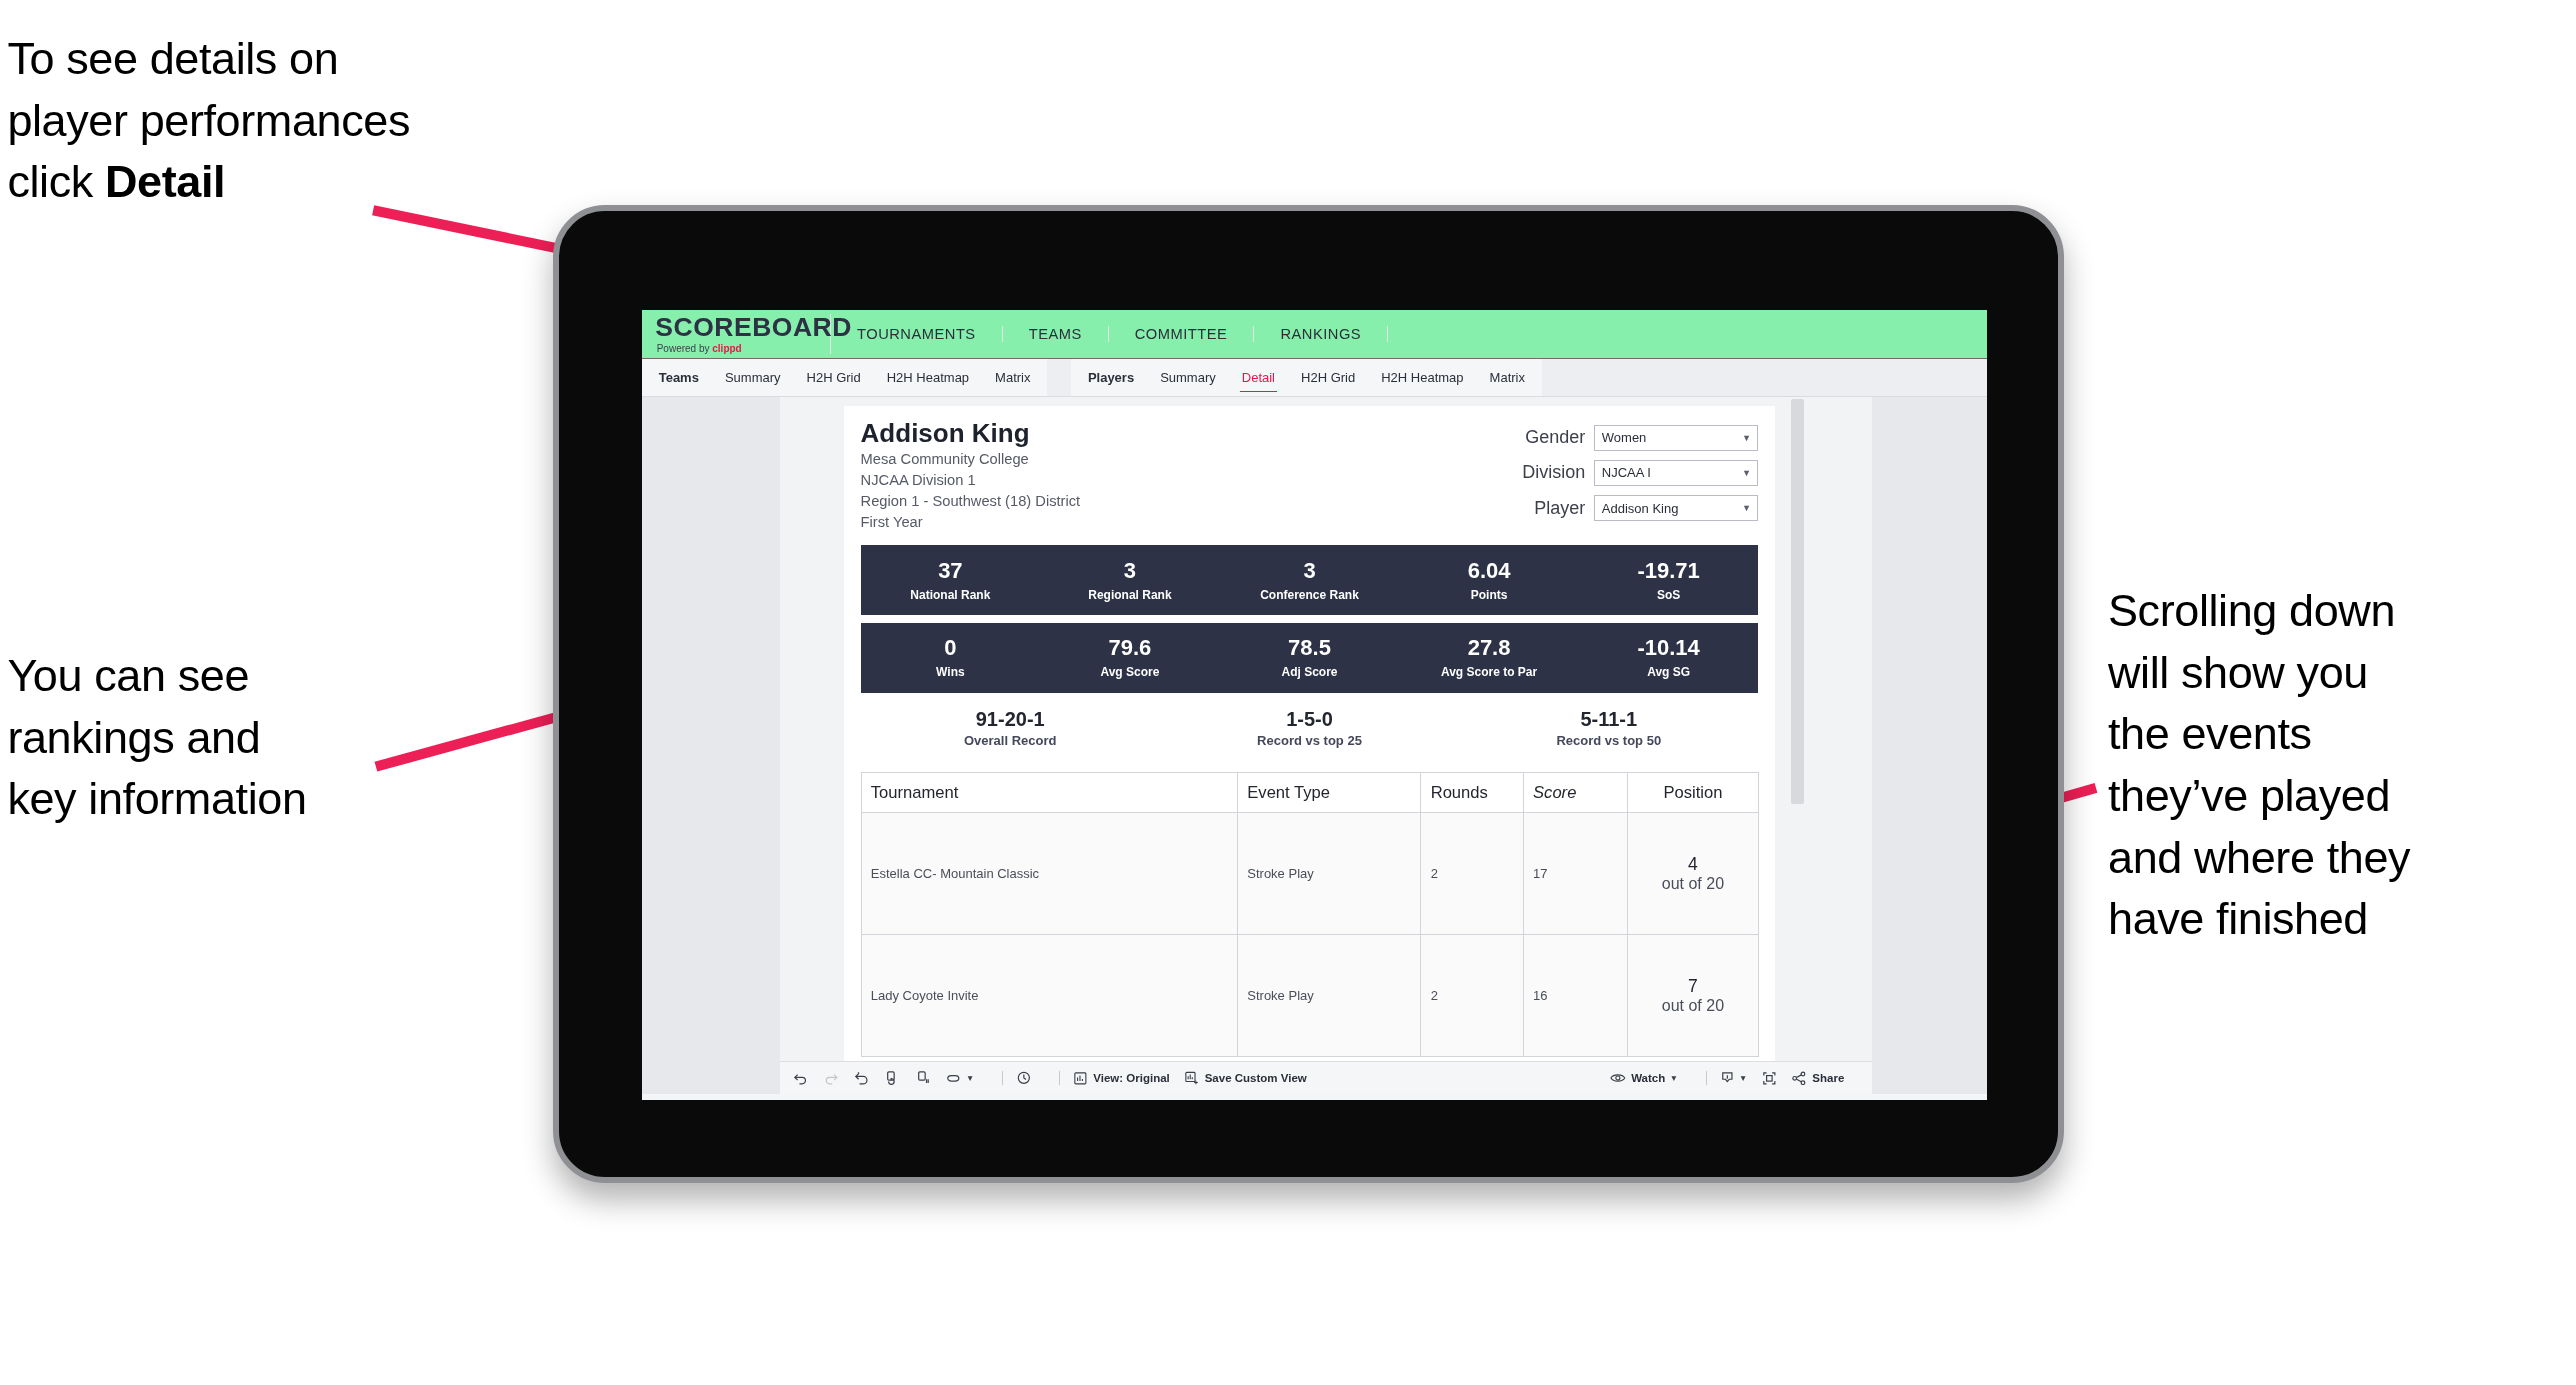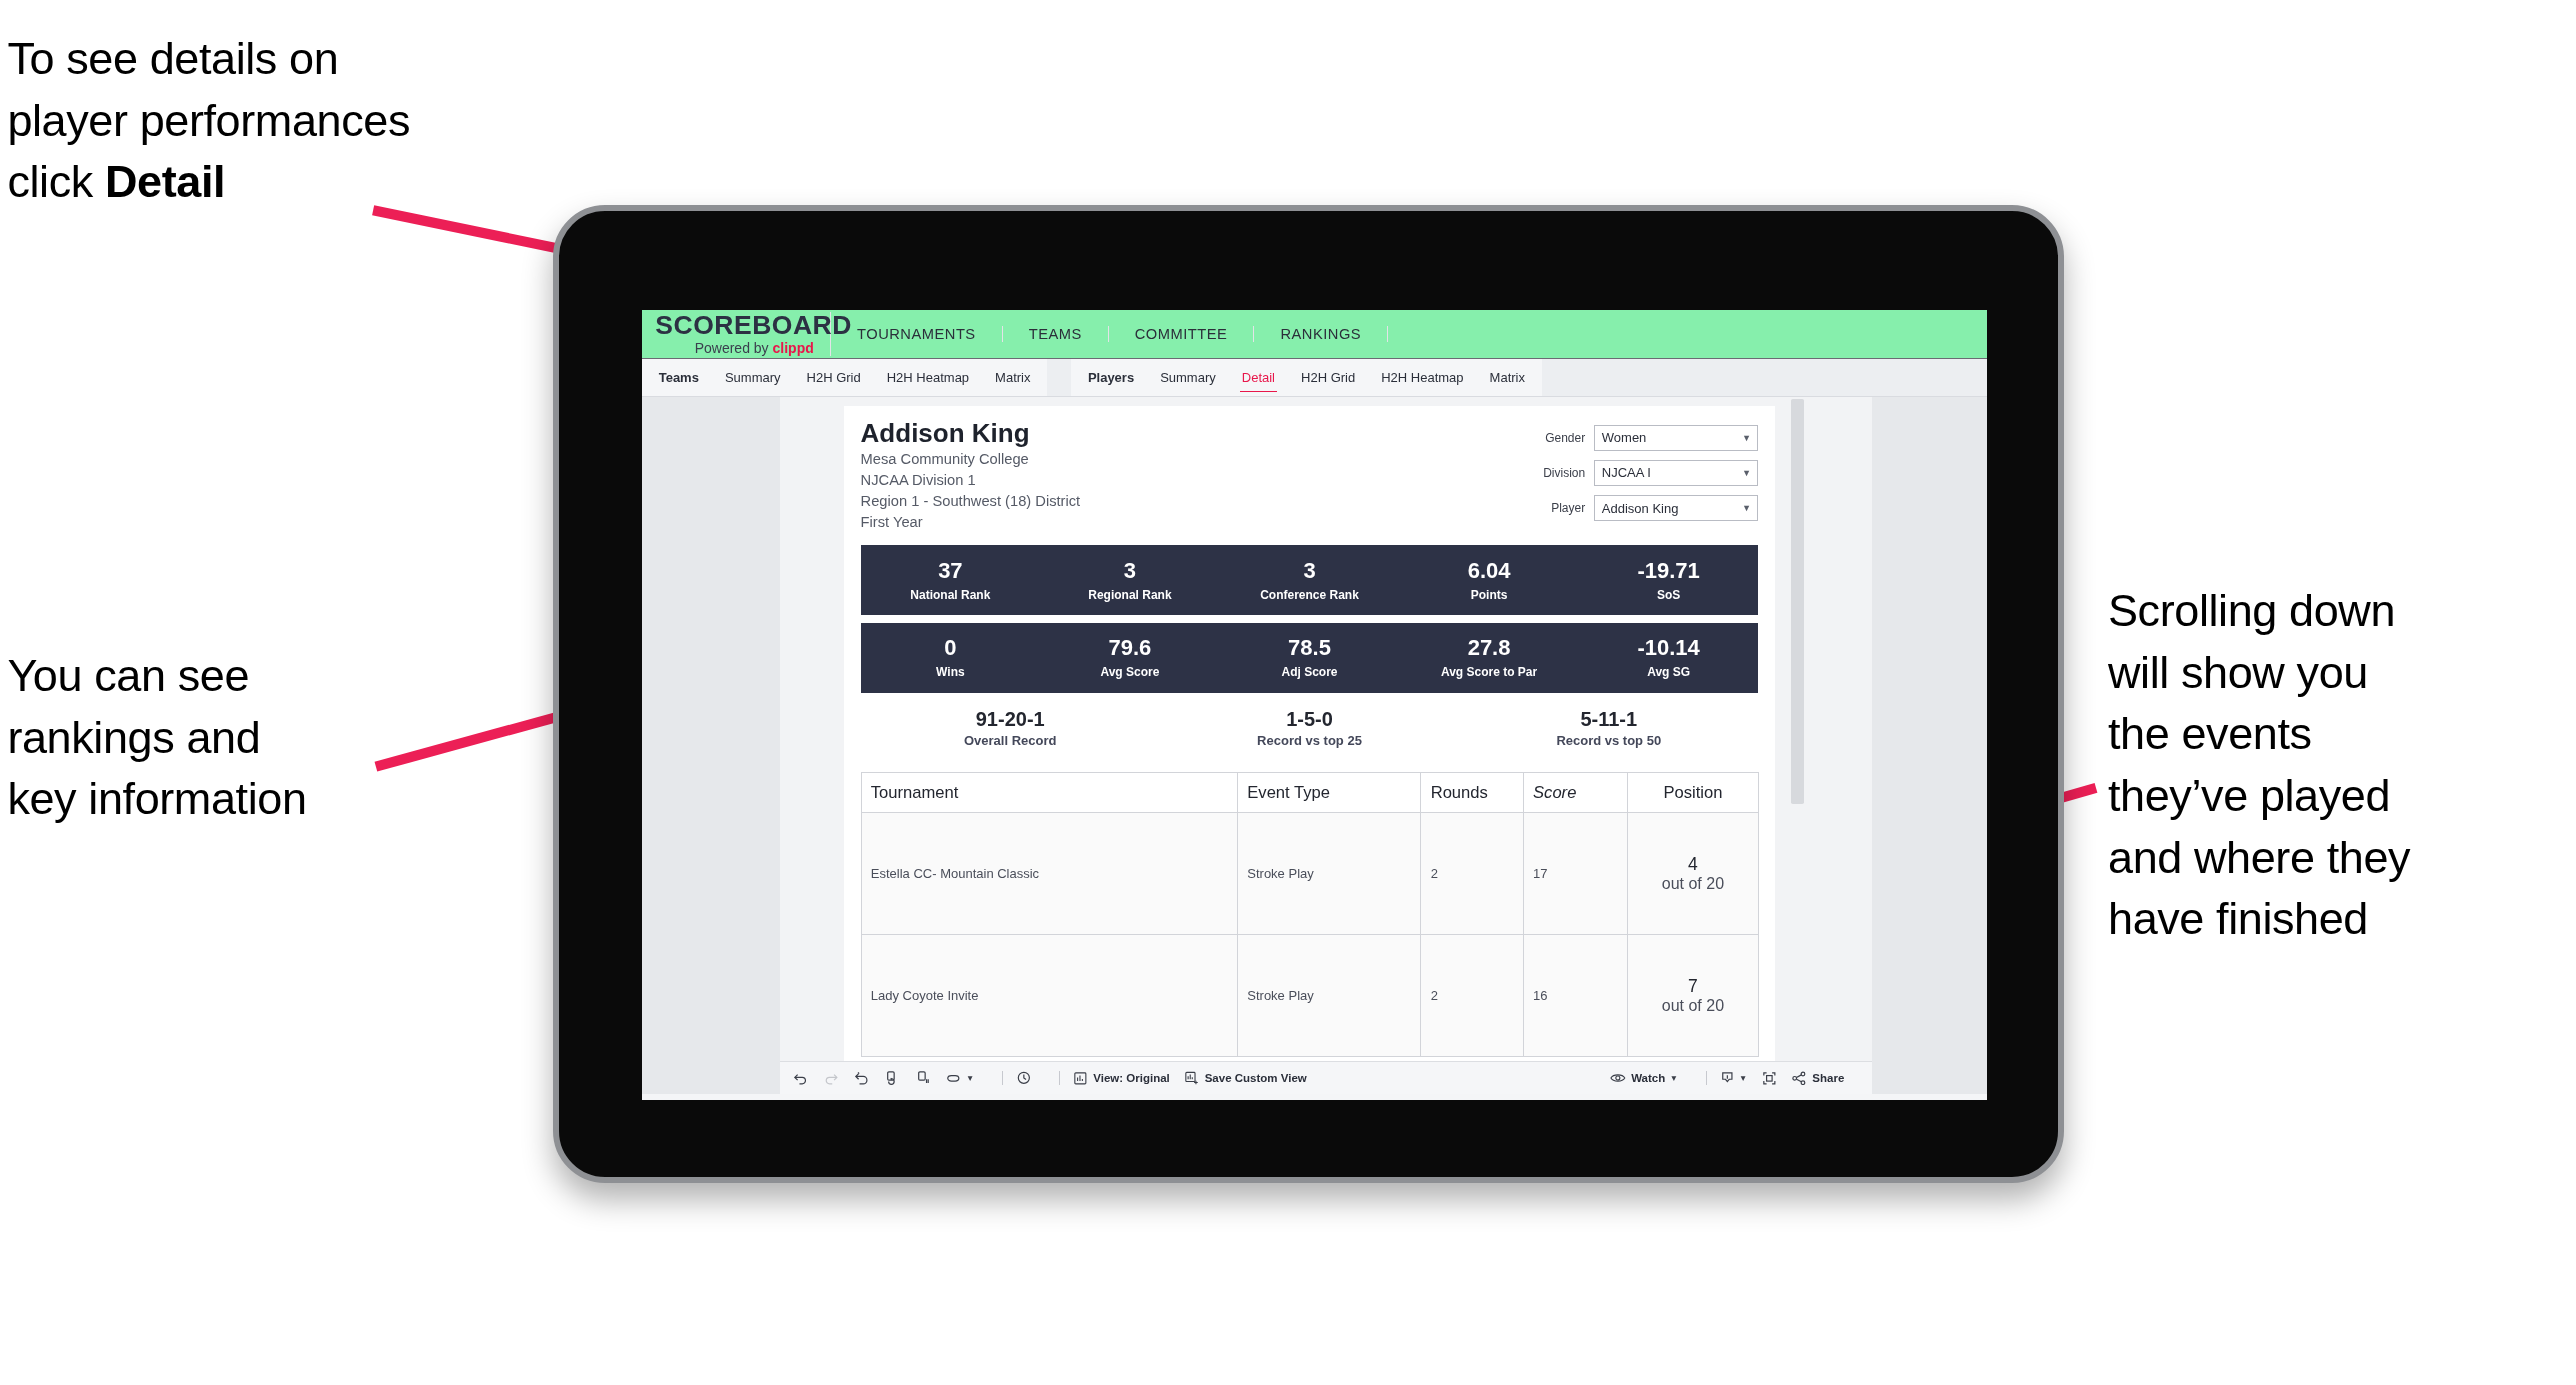--- a/index.html
+++ b/index.html
@@ -39,21 +39,21 @@
     background:#f4f5f7;overflow:hidden;
   }
 
   
   #app-header{height:49px;background:#86efac;display:flex;align-items:center;
     border-bottom:1.8px solid #6b6b73;box-sizing:border-box;}
   .logo-cell{width:189px;display:flex;flex-direction:column;justify-content:center;
     padding-left:14.7px;box-sizing:border-box;border-right:0.9px solid #e3e4e8;}
   .logo-main{font-size:26px;font-weight:800;letter-spacing:0.5px;color:#2c3143;line-height:1;
     font-family:"Liberation Sans",sans-serif;transform:scaleX(1.02);}
-  .logo-sub{font-size:14px;color:#3a3f4d;margin-top:2.8px;margin-left:38px;}
+  .logo-sub{font-size:10px;color:#3a3f4d;margin-top:2.8px;}
   .logo-sub .brand{color:#e8174b;font-weight:700;}
   .nav-item{display:flex;align-items:center;padding:0 26px;font-size:14.7px;color:#2b2f3a;
     letter-spacing:0.5px;border-right:0.9px solid #e3e4e8;white-space:nowrap;}
 
   
   #tabstrip{height:37px;background:#eceef1;display:flex;align-items:center;
     border-bottom:0.9px solid #d9dbe0;}
   .tabgroup{height:37px;display:flex;align-items:center;background:#f5f6f8;padding:0 3.7px;}
   .tab{font-size:13px;color:#2b2f3a;padding:0 13px;height:37px;display:flex;align-items:center;
     position:relative;white-space:nowrap;}
@@ -70,21 +70,21 @@
   #scrollbar-thumb{position:absolute;right:68px;top:1.8px;width:13px;height:405px;background:#d7d9dd;border-radius:1.8px;}
 
   #card{position:absolute;left:64px;top:9.2px;width:931px;background:#ffffff;padding:0 0 9.2px 0;}
 
   
   .phead{display:flex;justify-content:space-between;padding:13px 16.6px 5.5px 16.6px;}
   .pname{font-size:26px;font-weight:700;color:#1e222c;line-height:1.15;}
   .pline{font-size:14.7px;color:#555a66;line-height:1.42;}
   .filters{padding-top:5.5px;}
   .frow{display:flex;align-items:center;justify-content:flex-end;margin-bottom:9.2px;}
-  .flabel{font-size:12px;color:#3b3f4a;margin-right:9.2px;}
+  .flabel{font-size:18px;color:#3b3f4a;margin-right:9.2px;}
   .fsel{width:164px;height:26px;border:0.9px solid #b9bcc4;background:#fff;display:flex;align-items:center;
     justify-content:space-between;padding:0 6.4px;box-sizing:border-box;font-size:13px;color:#2b2f3a;}
   .fcar{font-size:9.2px;color:#5a5f6b;}
 
   
   .statbar{background:#2d3246;display:flex;margin:7.4px 16.6px 0 16.6px;height:70px;align-items:center;}
   .statcell{flex:1;text-align:center;color:#fff;}
   .statval{font-size:22px;font-weight:700;line-height:1.1;}
   .statlab{font-size:12px;font-weight:700;margin-top:4.6px;}
 

